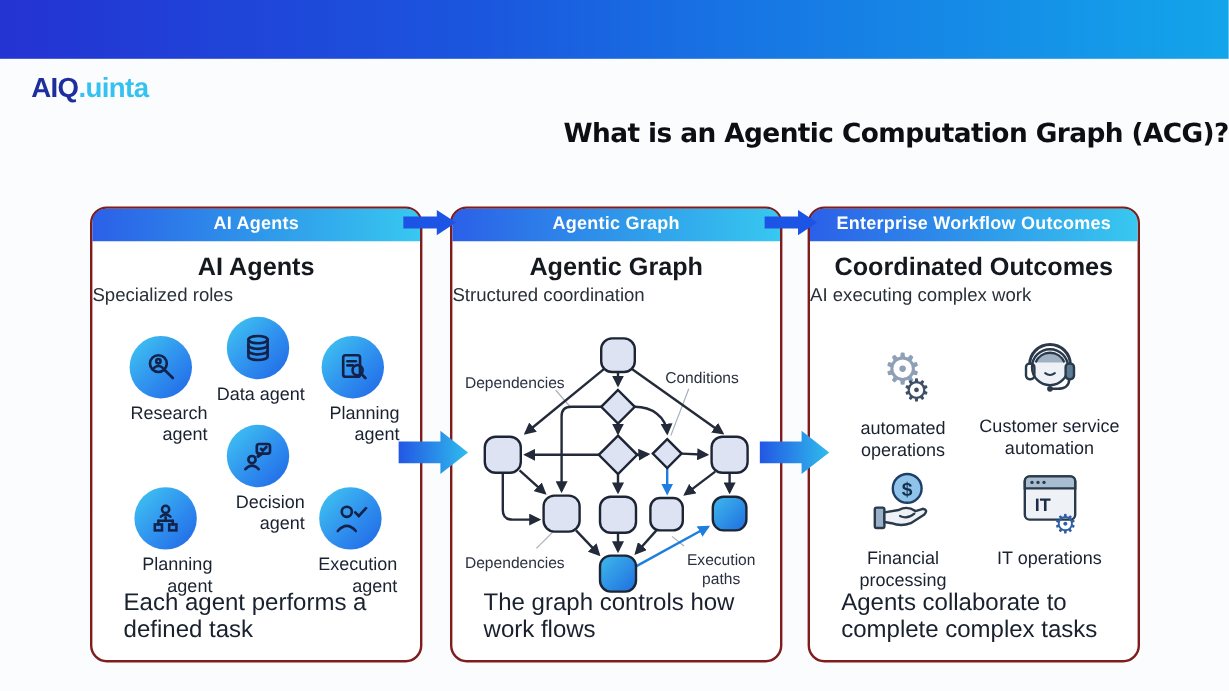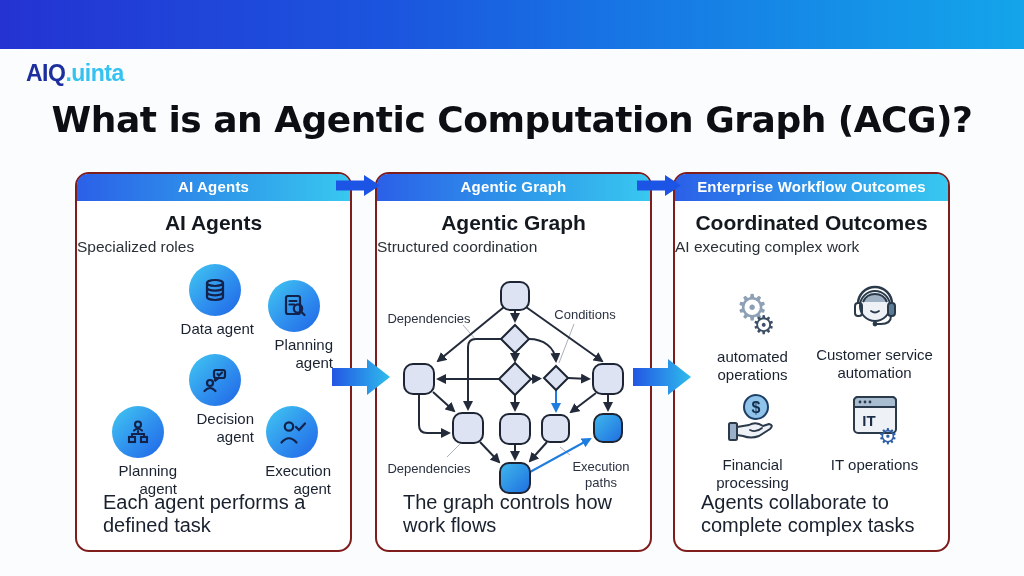--- a/index.html
+++ b/index.html
@@ -7,22 +7,22 @@
   body { font-family:"Liberation Sans", sans-serif; background:#fbfcfd; position:relative; overflow:hidden; }
   .stage { position:absolute; inset:0; width:1024px; height:576px; background:#fbfcfd; }
 
   .banner { position:absolute; left:0; top:0; width:1024px; height:49px;
     background:linear-gradient(90deg,#2433d2 0%, #1b55de 38%, #1777e4 62%, #13a5ea 100%); }
 
   .logo { position:absolute; left:26px; top:60px; font-size:23px; font-weight:800; letter-spacing:-0.5px; }
   .logo .p1 { color:#1d2f9e; }
   .logo .p2 { color:#35c2f0; }
 
-  .main-title { position:absolute; left:0; top:99px; width:1024px; text-align:center;
-    font-family:"DejaVu Sans", sans-serif; font-weight:800; font-size:36px; color:#0c0e14; letter-spacing:-0.5px; }
+  .main-title { position:absolute; left:0; top:99px; width:1024px; text-align:right;
+    font-family:"DejaVu Sans", sans-serif; font-weight:800; font-size:22px; color:#0c0e14; letter-spacing:-0.5px; }
 
   .panel { position:absolute; top:172px; width:277px; height:380px; background:#ffffff;
     border:2px solid #7f1d1d; border-radius:14px; }
   .panel-header { height:27px; line-height:26px; border-radius:11px 11px 0 0; text-align:center;
     background:linear-gradient(90deg,#2b60e8 0%, #2f9bea 55%, #38c8f0 100%);
     color:#ffffff; font-weight:700; font-size:15px; letter-spacing:0.2px; }
   .panel-title { text-align:center; margin-top:10px; font-size:21px; font-weight:800; color:#14181f; }
   .panel-subtitle { text-align:left; margin-top:3px; font-size:15.5px; color:#2a3038; }
   .panel-caption { position:absolute; bottom:13px; left:0; width:100%; text-align:left;
     font-size:20px; font-weight:400; color:#19212e; line-height:1.15; padding:0 26px; }
@@ -54,20 +54,31 @@
     <span class="p1">AIQ</span><span class="p2">.uinta</span>
   </div>
 
   <div class="main-title">What is an Agentic Computation Graph (ACG)?</div>
 
   <div class="panel" style="left:75px">
     <div class="panel-header">AI Agents</div>
     <div class="panel-title">AI Agents</div>
     <div class="panel-subtitle">Specialized roles</div>
 
+    <div class="agent" style="left:12px;top:106px">
+      <div class="agent-circle">
+        <svg width="30" height="30" viewBox="0 0 30 30" fill="none" stroke="#13224a" stroke-width="2.2" stroke-linecap="round">
+          <circle cx="13" cy="12" r="7"></circle>
+            <circle cx="13" cy="10" r="1.8"></circle>
+            <path d="M9.5,15.5 q3.5,-3 7,0"></path>
+            <line x1="18.5" y1="17.5" x2="25" y2="24"></line>
+        </svg>
+      </div>
+      <div class="agent-label">Research agent</div>
+    </div>
 
     <div class="agent" style="left:93px;top:90px">
       <div class="agent-circle">
         <svg width="30" height="30" viewBox="0 0 30 30" fill="none" stroke="#13224a" stroke-width="2.2" stroke-linecap="round">
           <ellipse cx="15" cy="8" rx="8" ry="3"></ellipse>
             <path d="M7,8 V22 a8,3 0 0 0 16,0 V8"></path>
             <path d="M7,12.7 a8,3 0 0 0 16,0"></path>
             <path d="M7,17.3 a8,3 0 0 0 16,0"></path>
         </svg>
       </div>

